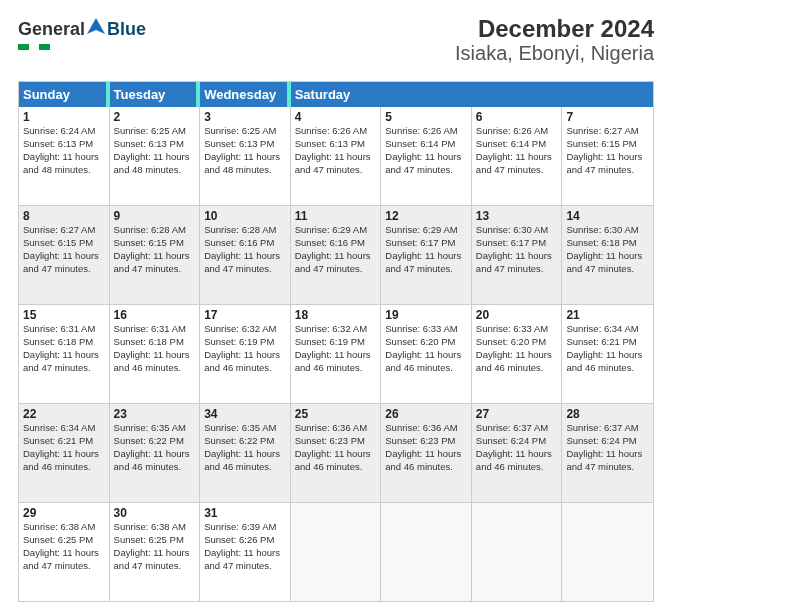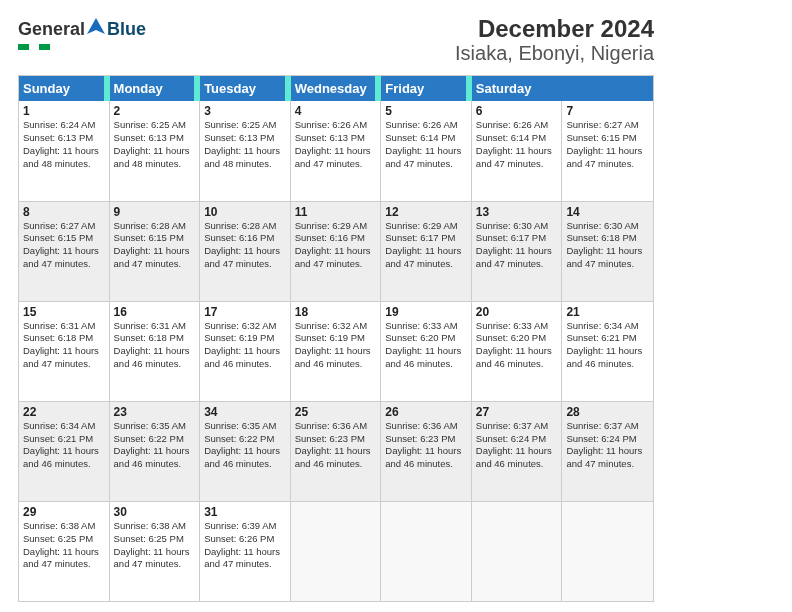--- a/index.html
+++ b/index.html
@@ -9,20 +9,21 @@
       width: 792px;
       height: 612px;
       overflow: hidden;
     }
     .page {
       width: 672px;
       height: 612px;
       padding: 16px 18px 10px 18px;
       display: flex;
       flex-direction: column;
+      gap: 6px;
     }
     .header {
       display: flex;
       justify-content: space-between;
       align-items: flex-start;
       margin-bottom: 10px;
     }
     .logo {
       display: flex;
       flex-direction: column;
@@ -70,21 +71,21 @@
     .cal-header {
       display: grid;
       grid-template-columns: repeat(7, 1fr);
       background: #2979c5;
     }
     .cal-header-cell {
       color: #fff;
       font-weight: bold;
       font-size: 13px;
       padding: 5px 4px;
-      border-right: 6px solid #5eead4;
+      border-right: 4px solid #5eead4;
       text-align: left;
     }
     .cal-header-cell:last-child { border-right: none; }
     .cal-body {
       display: flex;
       flex-direction: column;
       flex: 1;
     }
     .cal-row {
       display: grid;
@@ -136,24 +137,22 @@
     </div>
     <div class="title-section">
       <div class="month-title">December 2024</div>
       <div class="location-title">Isiaka, Ebonyi, Nigeria</div>
     </div>
   </div>
 
   <div class="calendar">
     <div class="cal-header" id="cal-header">
         <div class="cal-header-cell">Sunday</div>
-        <div class="cal-header-cell">Monday</div>
         <div class="cal-header-cell">Tuesday</div>
         <div class="cal-header-cell">Wednesday</div>
-        <div class="cal-header-cell">Friday</div>
         <div class="cal-header-cell">Saturday</div>
       </div>
     <div class="cal-body" id="cal-body">
         <div class="cal-row">
           <div class="cal-cell">
             <span class="day-num">1</span>
             <span class="cell-line">Sunrise: 6:24 AM</span>
             <span class="cell-line">Sunset: 6:13 PM</span>
             <span class="cell-line">Daylight: 11 hours</span>
             <span class="cell-line">and 48 minutes.</span>

